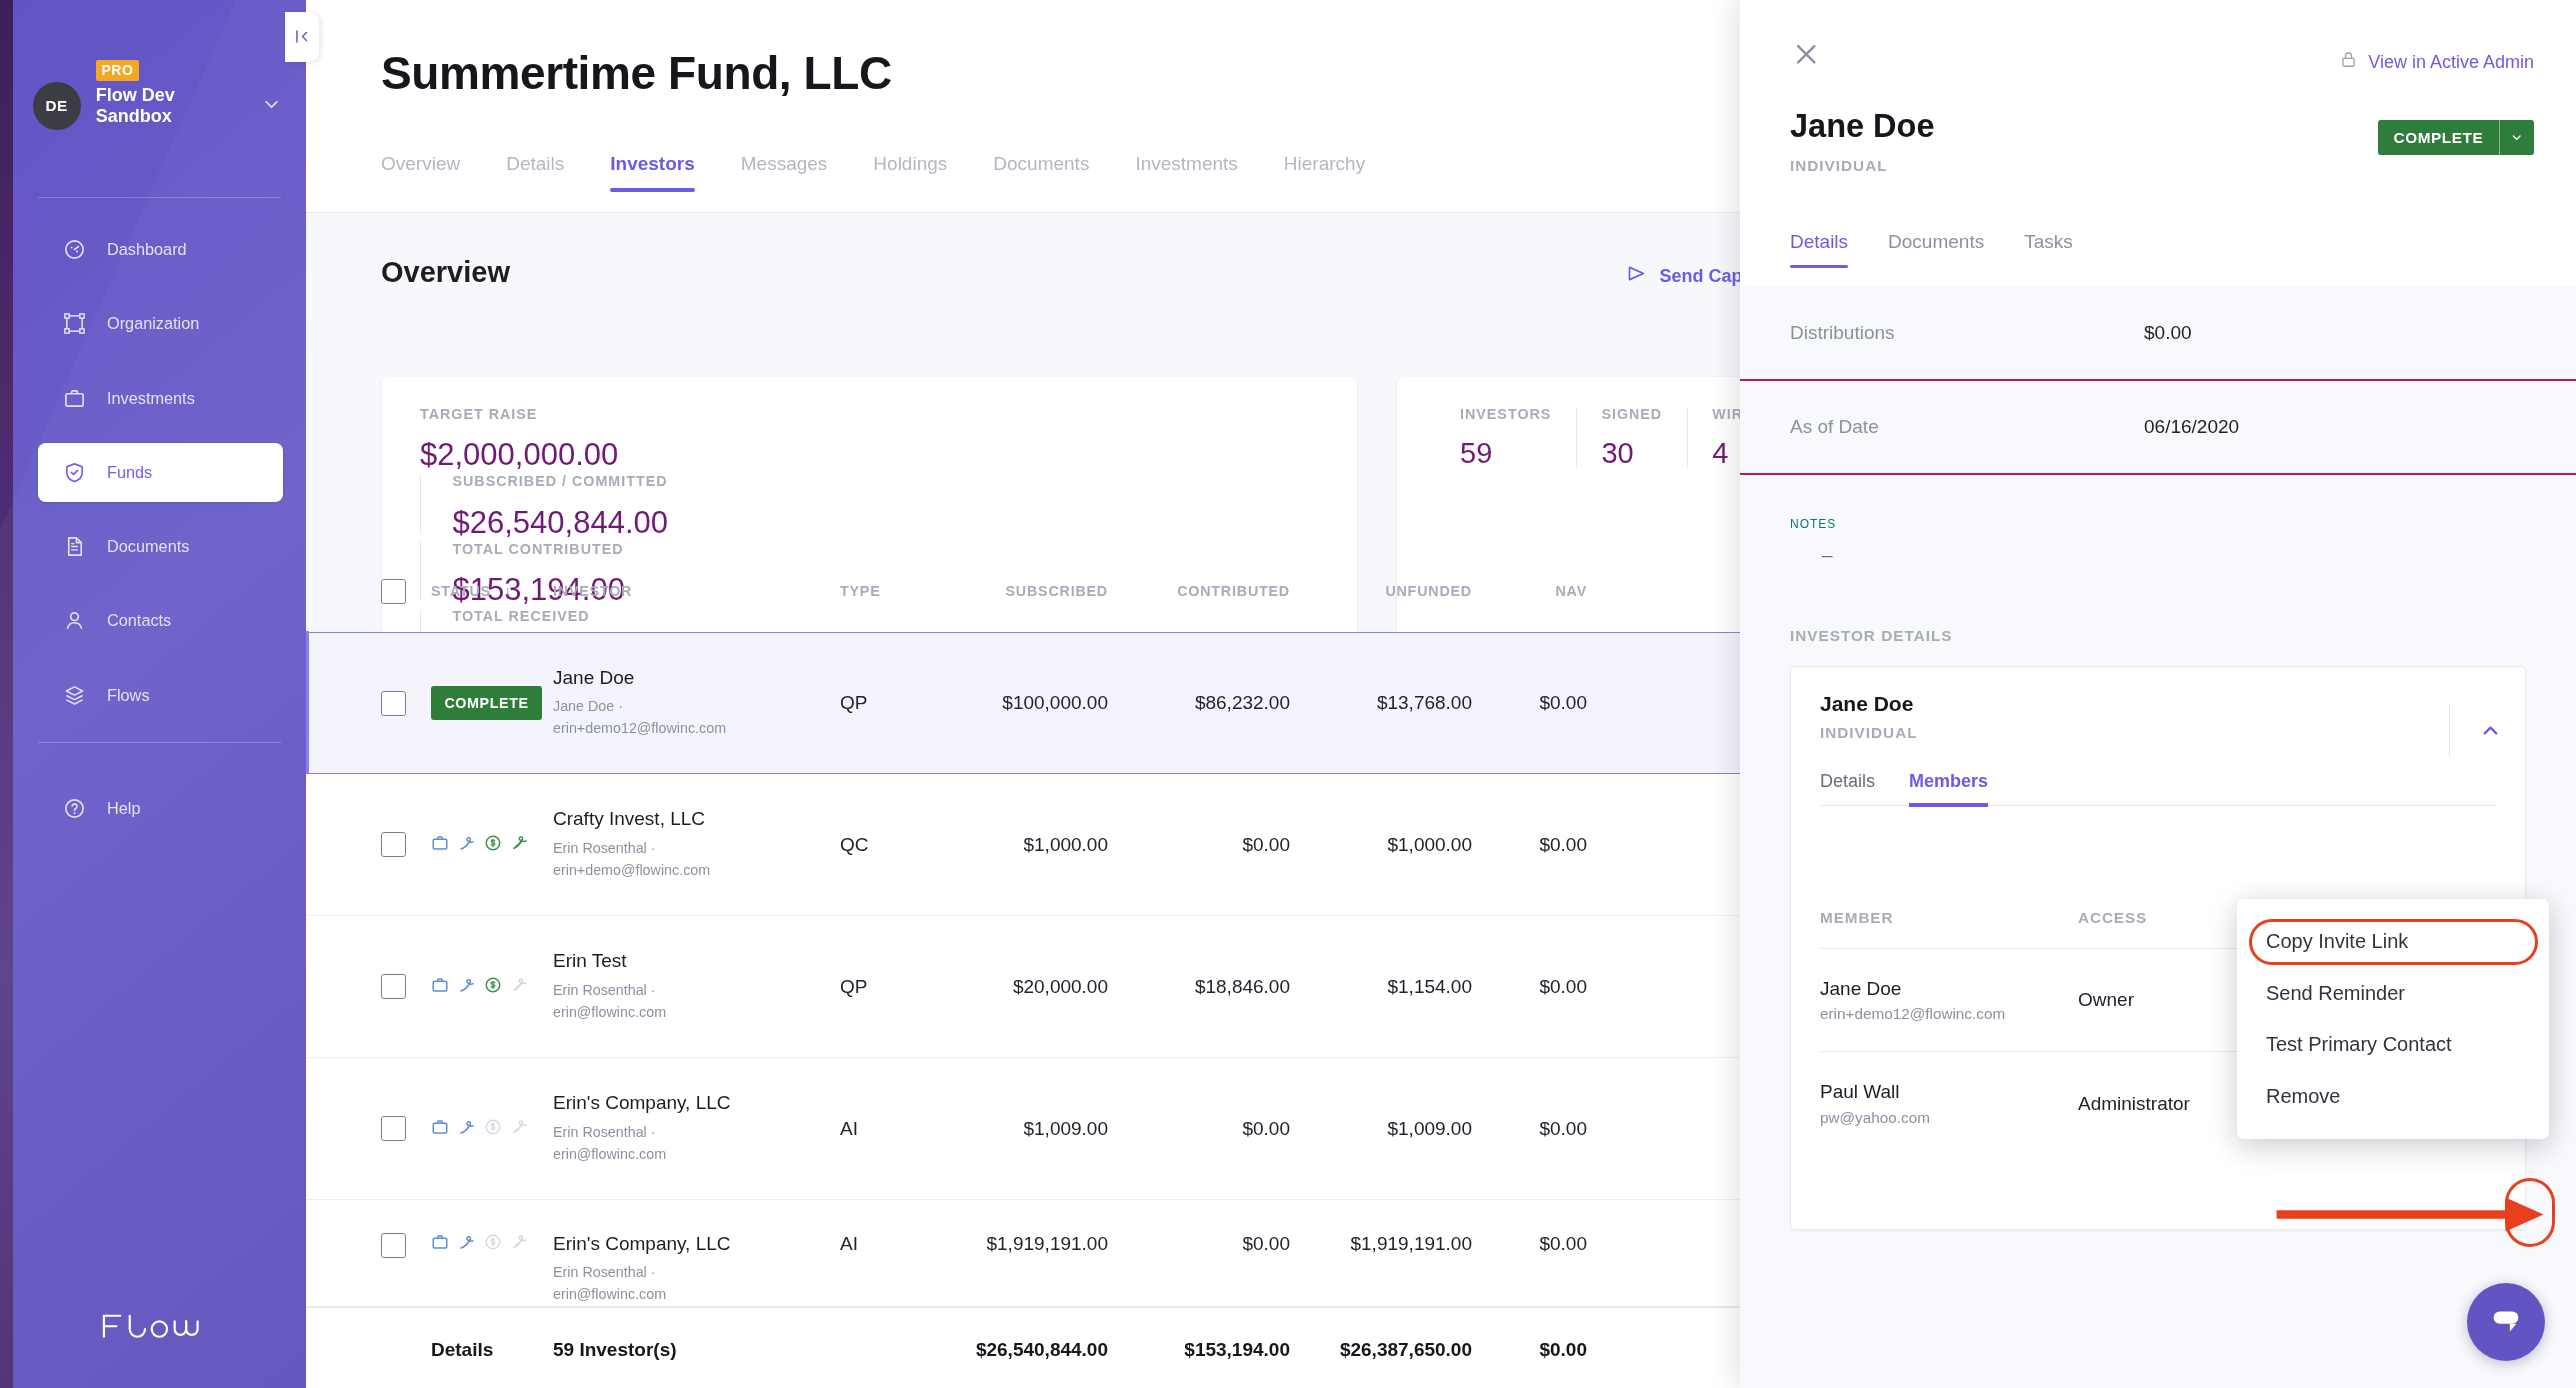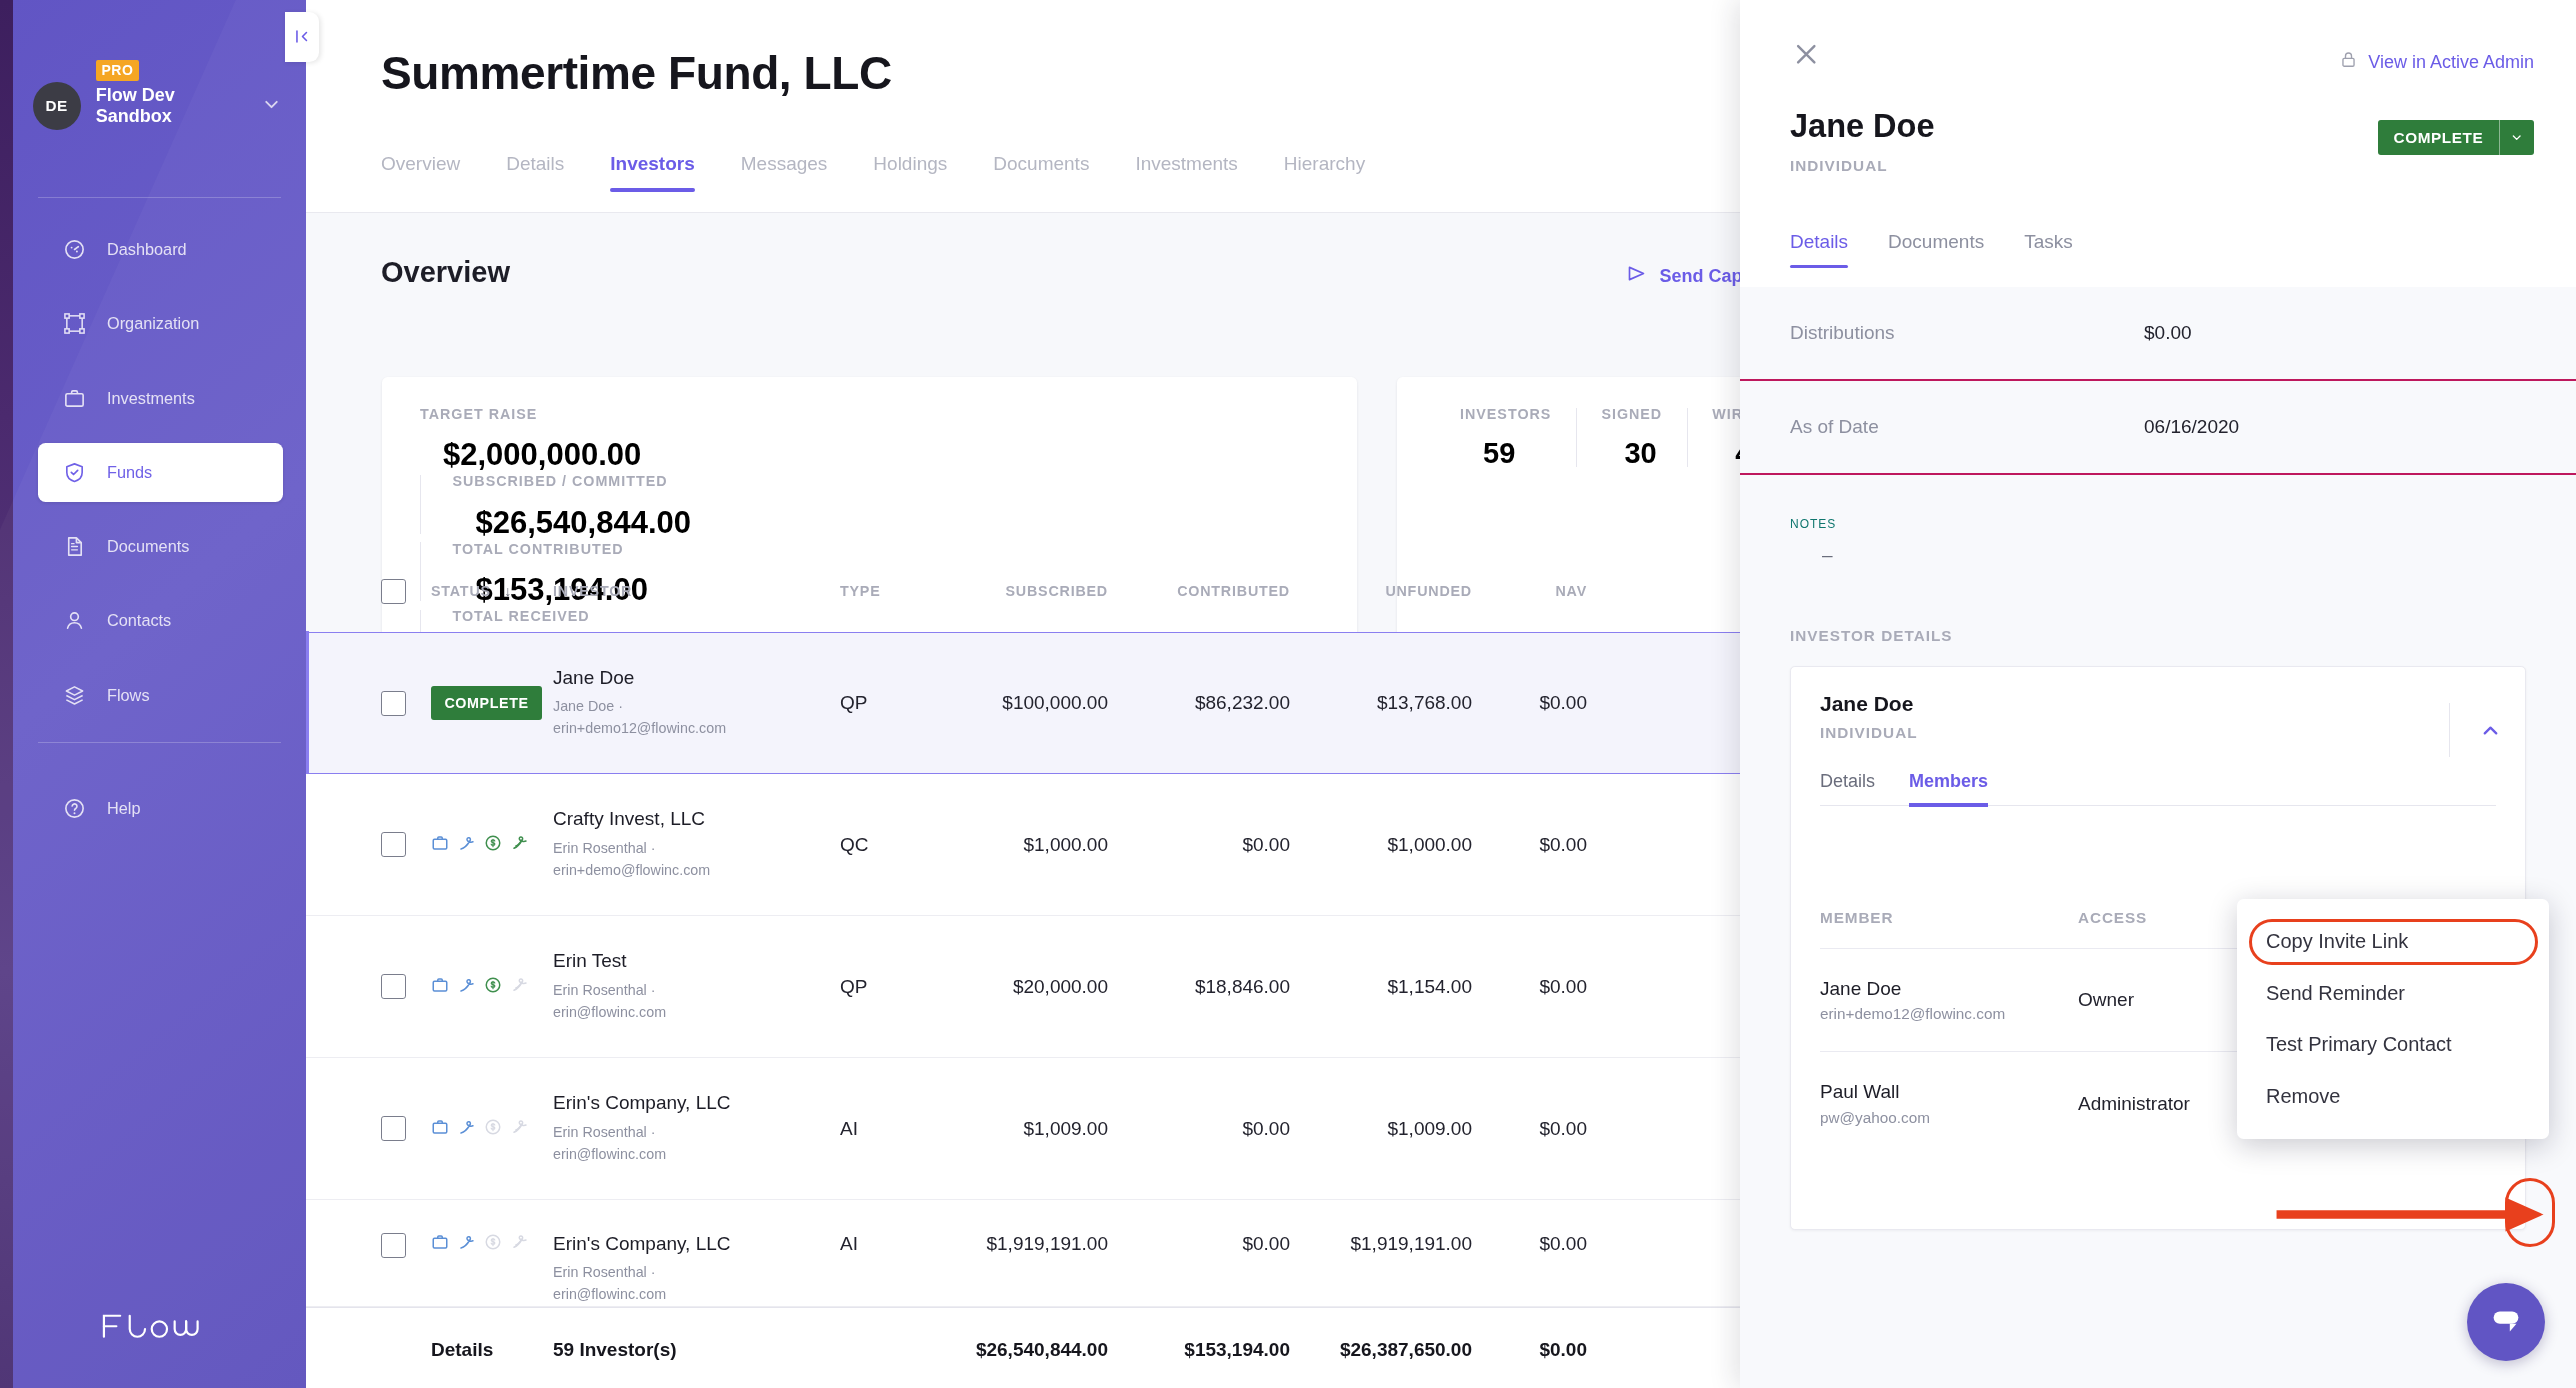--- a/index.html
+++ b/index.html
@@ -151,22 +151,22 @@
   .stat:first-child { padding-left: 0; }
   .stat + .stat::before {
     content: ""; position: absolute; left: 0; top: 1.9px;
     width: 1px; height: 59px; background: #e6e6ee;
   }
   .stat-label {
     font-size: 14.3px; font-weight: 700; letter-spacing: 1px;
     color: #a9abb8; text-transform: uppercase; white-space: nowrap;
   }
   .stat-value {
-    margin-top: 15.3px; font-size: 31px; font-weight: 700;
-    color: #000000; white-space: nowrap; margin-left: 23px;
+    margin-top: 15.3px; font-size: 31px; font-weight: 400;
+    color: #701a75; white-space: nowrap;
   }
   .stat.sm { padding: 0 25px; }
   .stat.sm .stat-value { font-size: 29px; }
 
   
   .table { position: absolute; left: 0; top: 337px; right: 0; }
   .thead {
     display: flex; align-items: center; height: 82px;
     padding: 0 75px 0 75px; color: #a9abb8;
     font-size: 14.3px; font-weight: 700; letter-spacing: 0.8px;

